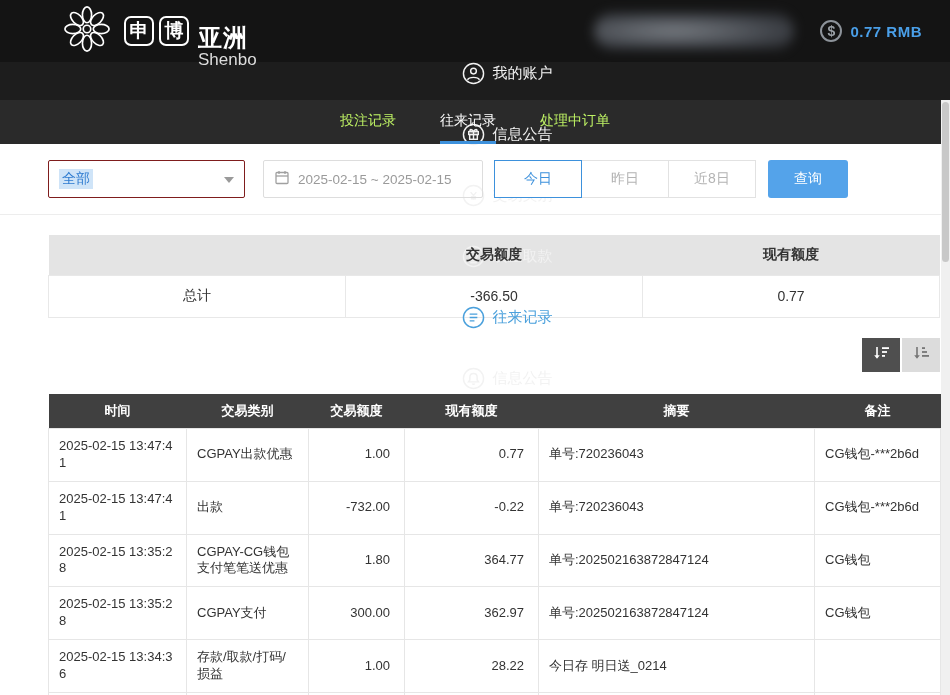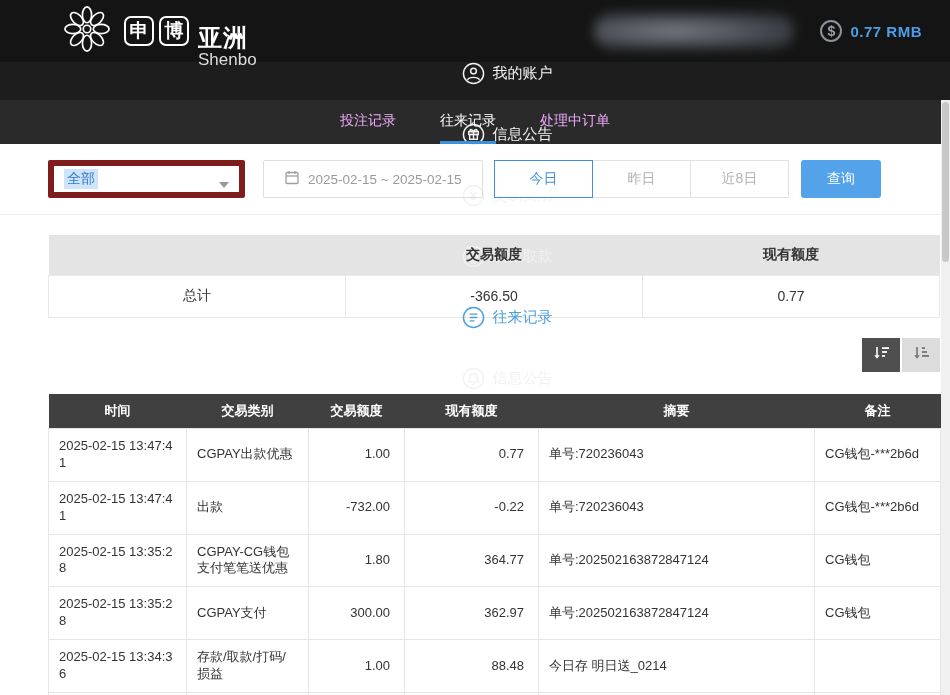--- a/index.html
+++ b/index.html
@@ -27,37 +27,37 @@
 
   
   .navbar { height:38px; background:#1d1d1d; display:flex; align-items:center;
             padding-left:64px; gap:38px;flex-direction:column; }
   .nav-item { display:flex; align-items:center; gap:8px; color:#f2f2f2; font-size:15px; cursor:pointer; }
   .nav-item svg { display:block; }
   .nav-item.active { color:#4aa0dc; }
 
   
   .subtabs { height:44px; background:#2a2a2a; display:flex; justify-content:center; gap:44px; }
-  .subtab { color:#f0abfc; font-size:14px; line-height:41px; height:44px; cursor:pointer;
+  .subtab { color:#bef264; font-size:14px; line-height:41px; height:44px; cursor:pointer;
             border-bottom:3px solid transparent; }
   .subtab.active { color:#ffffff; border-bottom-color:#3d91dc; }
 
   
   .filters { display:flex; align-items:center; padding:16px 0 16px 48px; border-bottom:1px solid #ededed; }
-  .select-box { position:relative; width:197px; height:38px; border:6px solid #7f1d1d; border-radius:2px;
+  .select-box { position:relative; width:197px; height:38px; border:1px solid #7f1d1d; border-radius:2px;
                 background:#fff; display:flex; align-items:center; padding:0 10px; cursor:pointer; }
   .select-value { color:#2e7bd0; font-size:14px; background:#cfe4f8; padding:1px 3px; }
   .select-caret { position:absolute; right:10px; top:16px; width:0; height:0;
                   border-left:5px solid transparent; border-right:5px solid transparent;
                   border-top:6px solid #9a9a9a; }
   .date-box { margin-left:18px; width:220px; height:38px; border:1px solid #ddd; border-radius:2px;
-              display:flex; align-items:center; padding:0 20px; gap:8px; cursor:pointer; }
+              display:flex; align-items:center; padding:0 10px; gap:8px; cursor:pointer; }
   .date-text { color:#9a9a9a; font-size:13.5px; }
   .quick-group { display:flex; margin-left:12px; }
-  .quick-btn { width:99px; height:38px; background:#fff; border:1px solid #e2e2e2; margin-left:-1px;
+  .quick-btn { width:88px; height:38px; background:#fff; border:1px solid #e2e2e2; margin-left:-1px;
                color:#b3b3b3; font-size:14px; cursor:pointer; }
   .quick-btn.active { border:1px solid #3d91dc; color:#3d91dc; position:relative; z-index:1; }
   .search-btn { margin-left:12px; width:80px; height:38px; background:#54a3ea; border:none;
                 border-radius:3px; color:#fff; font-size:14px; cursor:pointer; }
 
   
   .summary { width:892px; margin:20px 0 0 48px; border-collapse:collapse; table-layout:fixed; }
   .summary thead th { background:#e4e4e4; height:40px; font-size:14px; font-weight:bold; color:#333; }
   .summary tbody td { height:42px; text-align:center; font-size:14px; color:#333;
                       border:1px solid #e8e8e8; background:#fff; }
@@ -299,21 +299,21 @@
           <td class="al-left">CGPAY支付</td>
           <td class="al-right">300.00</td>
           <td class="al-right">362.97</td>
           <td class="al-left">单号:202502163872847124</td>
           <td class="al-left">CG钱包</td>
         </tr>
         <tr>
           <td class="al-left">2025-02-15 13:34:36</td>
           <td class="al-left">存款/取款/打码/损益</td>
           <td class="al-right">1.00</td>
-          <td class="al-right">88.48</td>
+          <td class="al-right">28.22</td>
           <td class="al-left">今日存 明日送_0214</td>
           <td class="al-left"></td>
         </tr>
         <tr>
           <td class="al-left">2025-02-15 13:34:36</td>
           <td class="al-left">存款/取款/打码/损益</td>
           <td class="al-right">2.00</td>
           <td class="al-right">61.97</td>
           <td class="al-left">金蛇献瑞 财运通天 登录钜惠 人人皆有_0214</td>
           <td class="al-left"></td>

